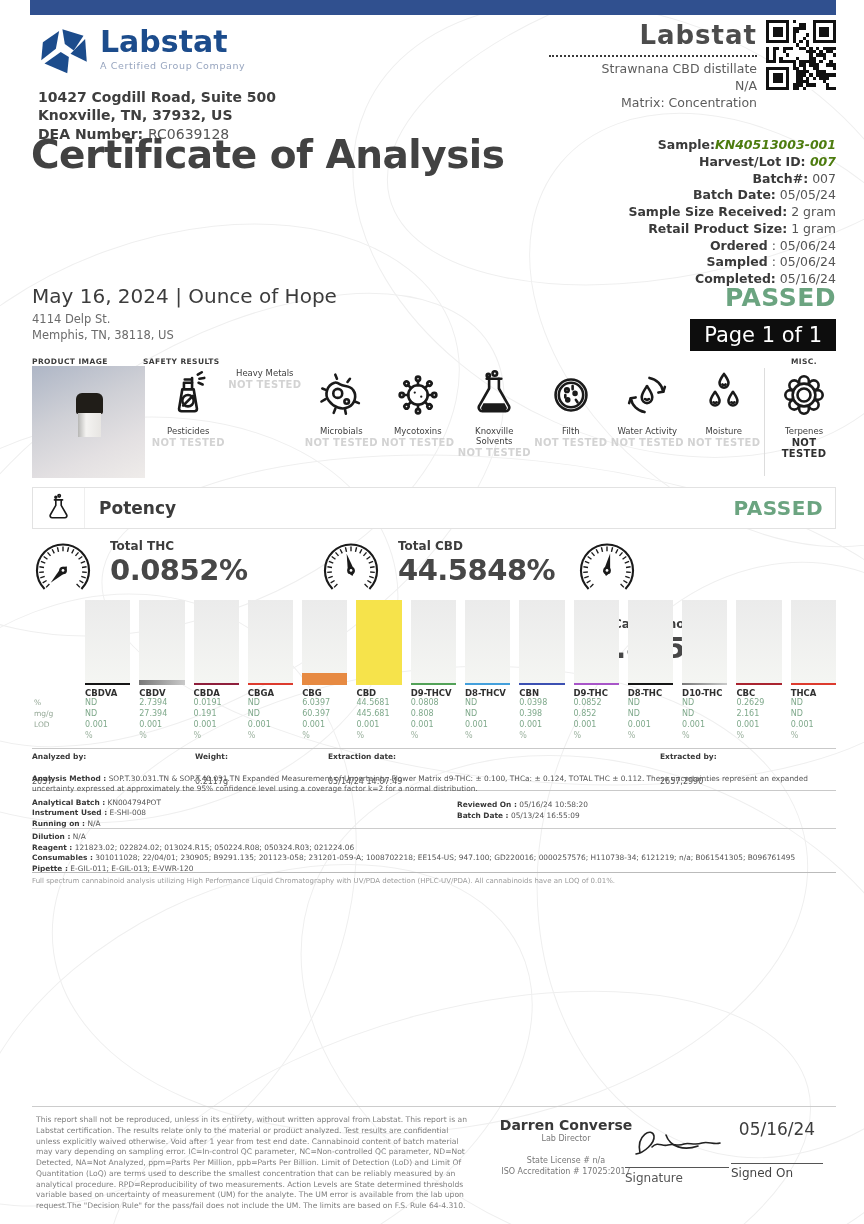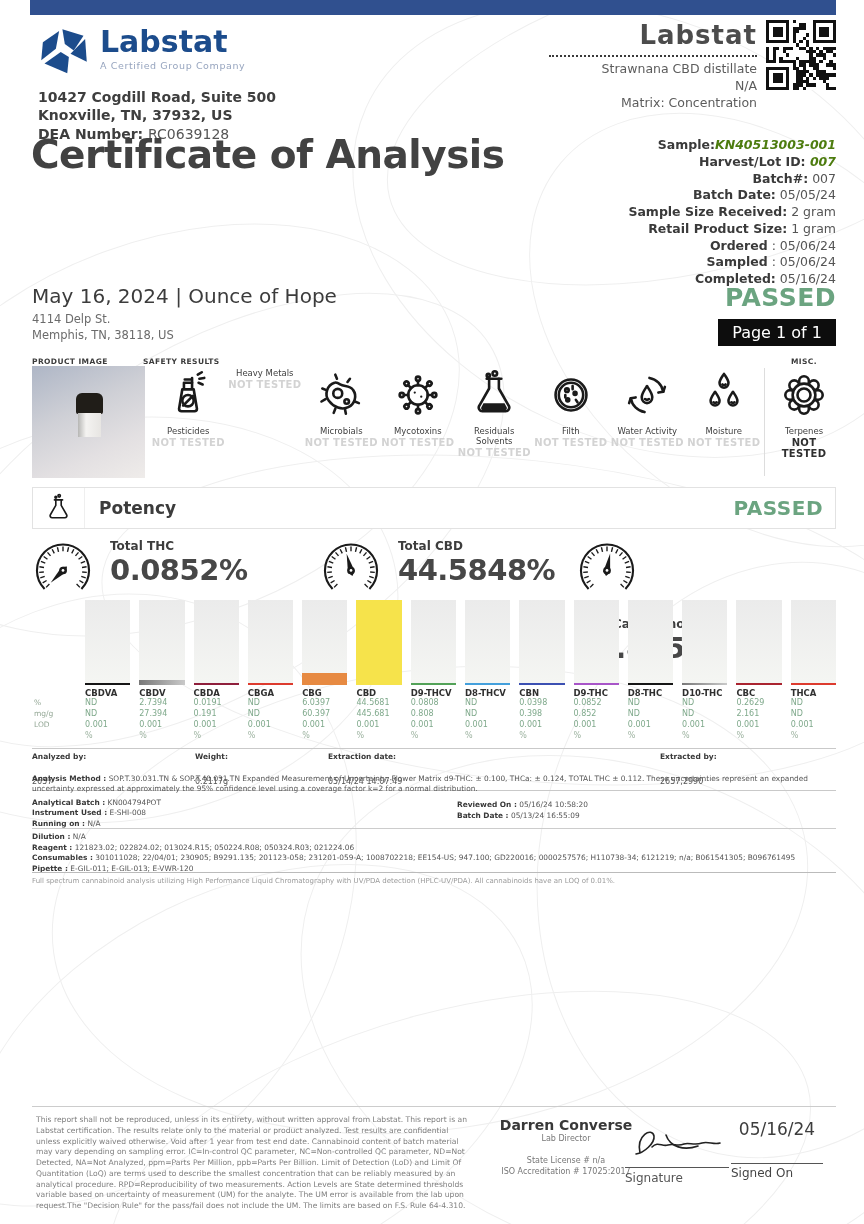--- a/index.html
+++ b/index.html
@@ -28,21 +28,21 @@
   .sampleinfo { position:absolute; right:28px; top:137px; text-align:right; font-size:12.5px; line-height:1.34; }
   .si-row .l { font-weight:bold; color:#3A3A3A; }
   .si-row .v { color:#555; }
   .si-row.b .v { font-weight:bold; color:#4d7c0f;font-style:italic; }
 
   .client { position:absolute; left:32px; top:284px; }
   .client-title { font-size:20px; color:#3C3C3C; }
   .client-addr { font-size:11.5px; color:#6B6B6B; line-height:1.35; margin-top:4px; }
 
   .passed-main { position:absolute; right:28px; top:283px; font-size:25px; font-weight:bold; color:#6BA480; letter-spacing:.5px; }
-  .pagebox { position:absolute; right:28px; top:319px; background:#0D0D0D; color:#fff; font-size:16px; padding:4px 14px; }
+  .pagebox { position:absolute; right:28px; top:319px; background:#0D0D0D; color:#fff; font-size:21px; padding:4px 14px; }
 
   .sec-label { position:absolute; font-size:7.5px; font-weight:bold; color:#3C3C3C; letter-spacing:.4px; }
 
   .photo { position:absolute; left:32px; top:366px; width:113px; height:112px;
            background:linear-gradient(155deg,#AEB6C6,#CFD0D6 40%,#E3E0E2 72%,#EFECEA); }
   .vial-cap { position:absolute; left:44px; top:27px; width:27px; height:21px; background:#201d18; border-radius:6px 6px 2px 2px; }
   .vial-body { position:absolute; left:46px; top:47px; width:23px; height:24px; background:linear-gradient(90deg,#B6B6B4,#F4F3F1 35%,#E7E5E2); }
 
   .safety-row { position:absolute; left:150px; top:366px; display:flex; width:612px; }
   .s-cell { width:76.5px; text-align:center; }
@@ -429,21 +429,21 @@
       <div class="s-cell">
         <div class="s-icon">
             <svg class="icon" width="52" height="52" viewBox="0 0 64 64">
           <path d="M26 12 v12 L14 45 a4.5 4.5 0 0 0 4 7 h28 a4.5 4.5 0 0 0 4 -7 L38 24 V12"></path>
           <path d="M23 12 h18"></path>
           <path d="M19 42 L45 42 L48 48 Q48 51 45 51 L19 51 Q16 51 16 48 Z" fill="#1a1a1a" stroke="none"></path>
           <circle cx="25" cy="8" r="2"></circle>
               <circle cx="33" cy="5.5" r="2.8"></circle>
         </svg>
           </div>
-        <div class="s-label">Residuals Solvents</div>
+        <div class="s-label">Knoxville Solvents</div>
         <div class="s-status">NOT TESTED</div>
       </div>
 
       <div class="s-cell">
         <div class="s-icon">
             <svg class="icon" width="52" height="52" viewBox="0 0 64 64">
           <circle cx="32" cy="32" r="19"></circle>
               <circle cx="32" cy="32" r="15"></circle>
           <circle cx="27" cy="26" r="2.2"></circle>
               <circle cx="37" cy="30" r="1.8"></circle>

